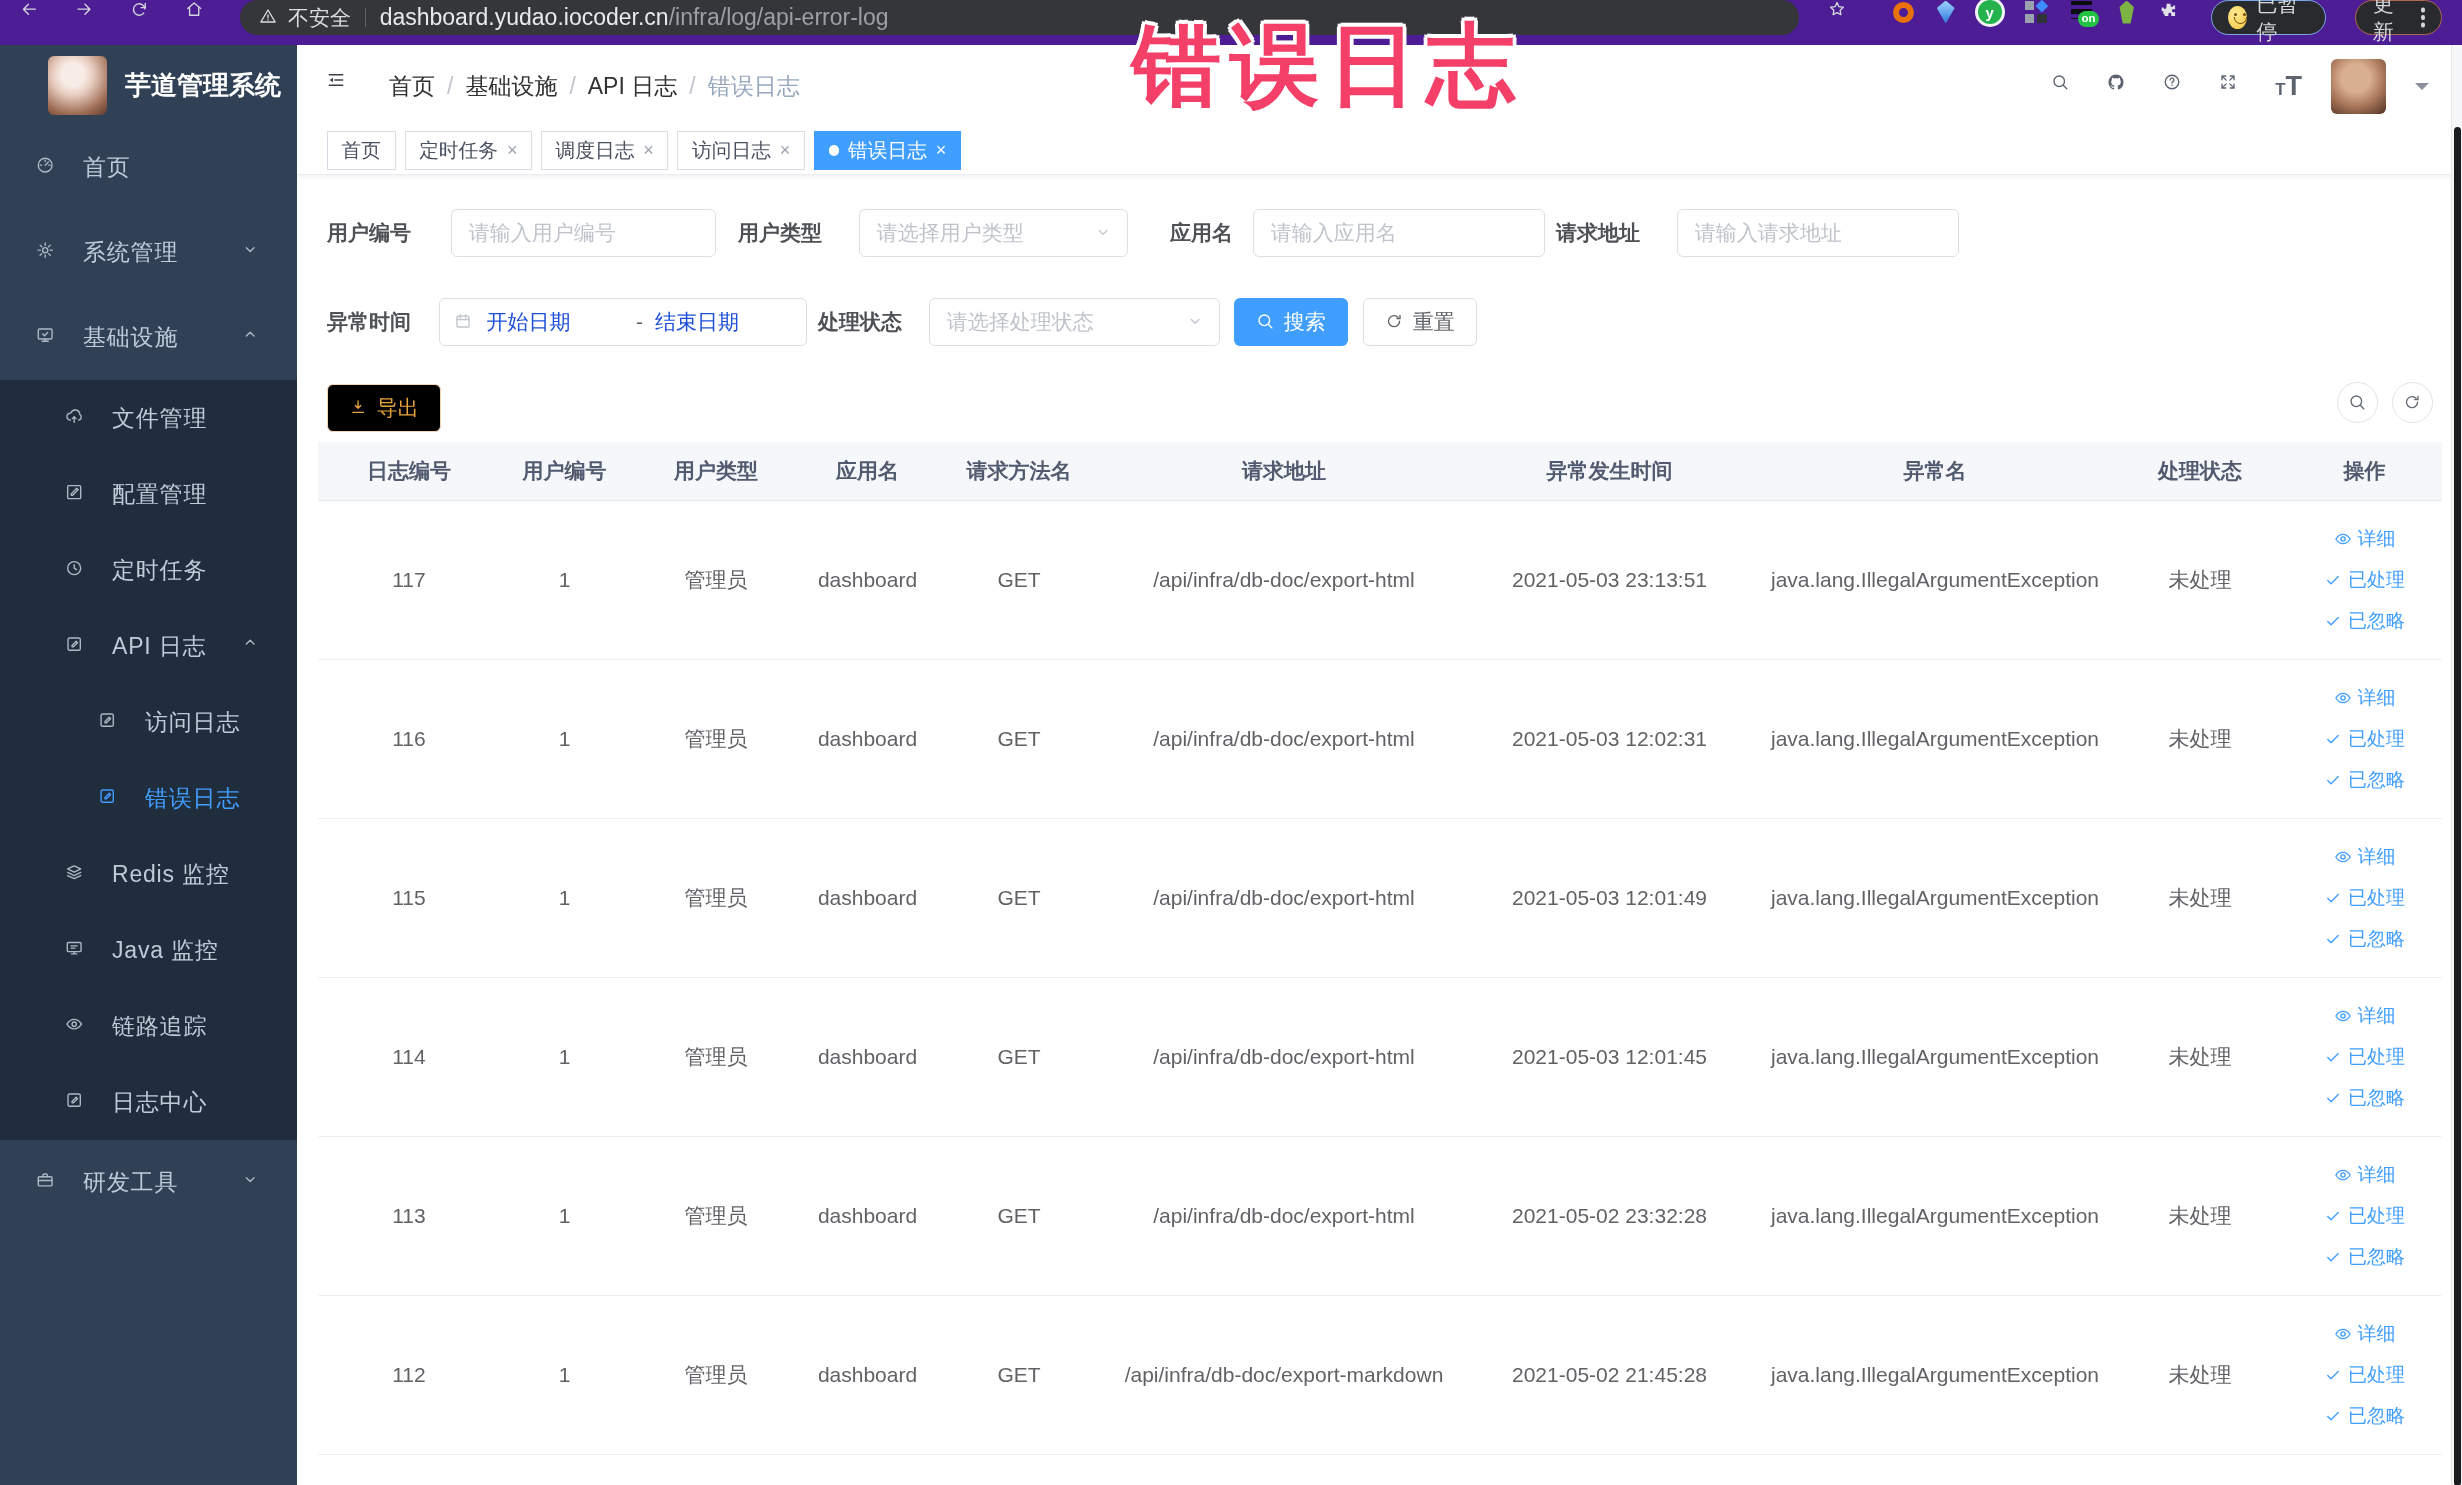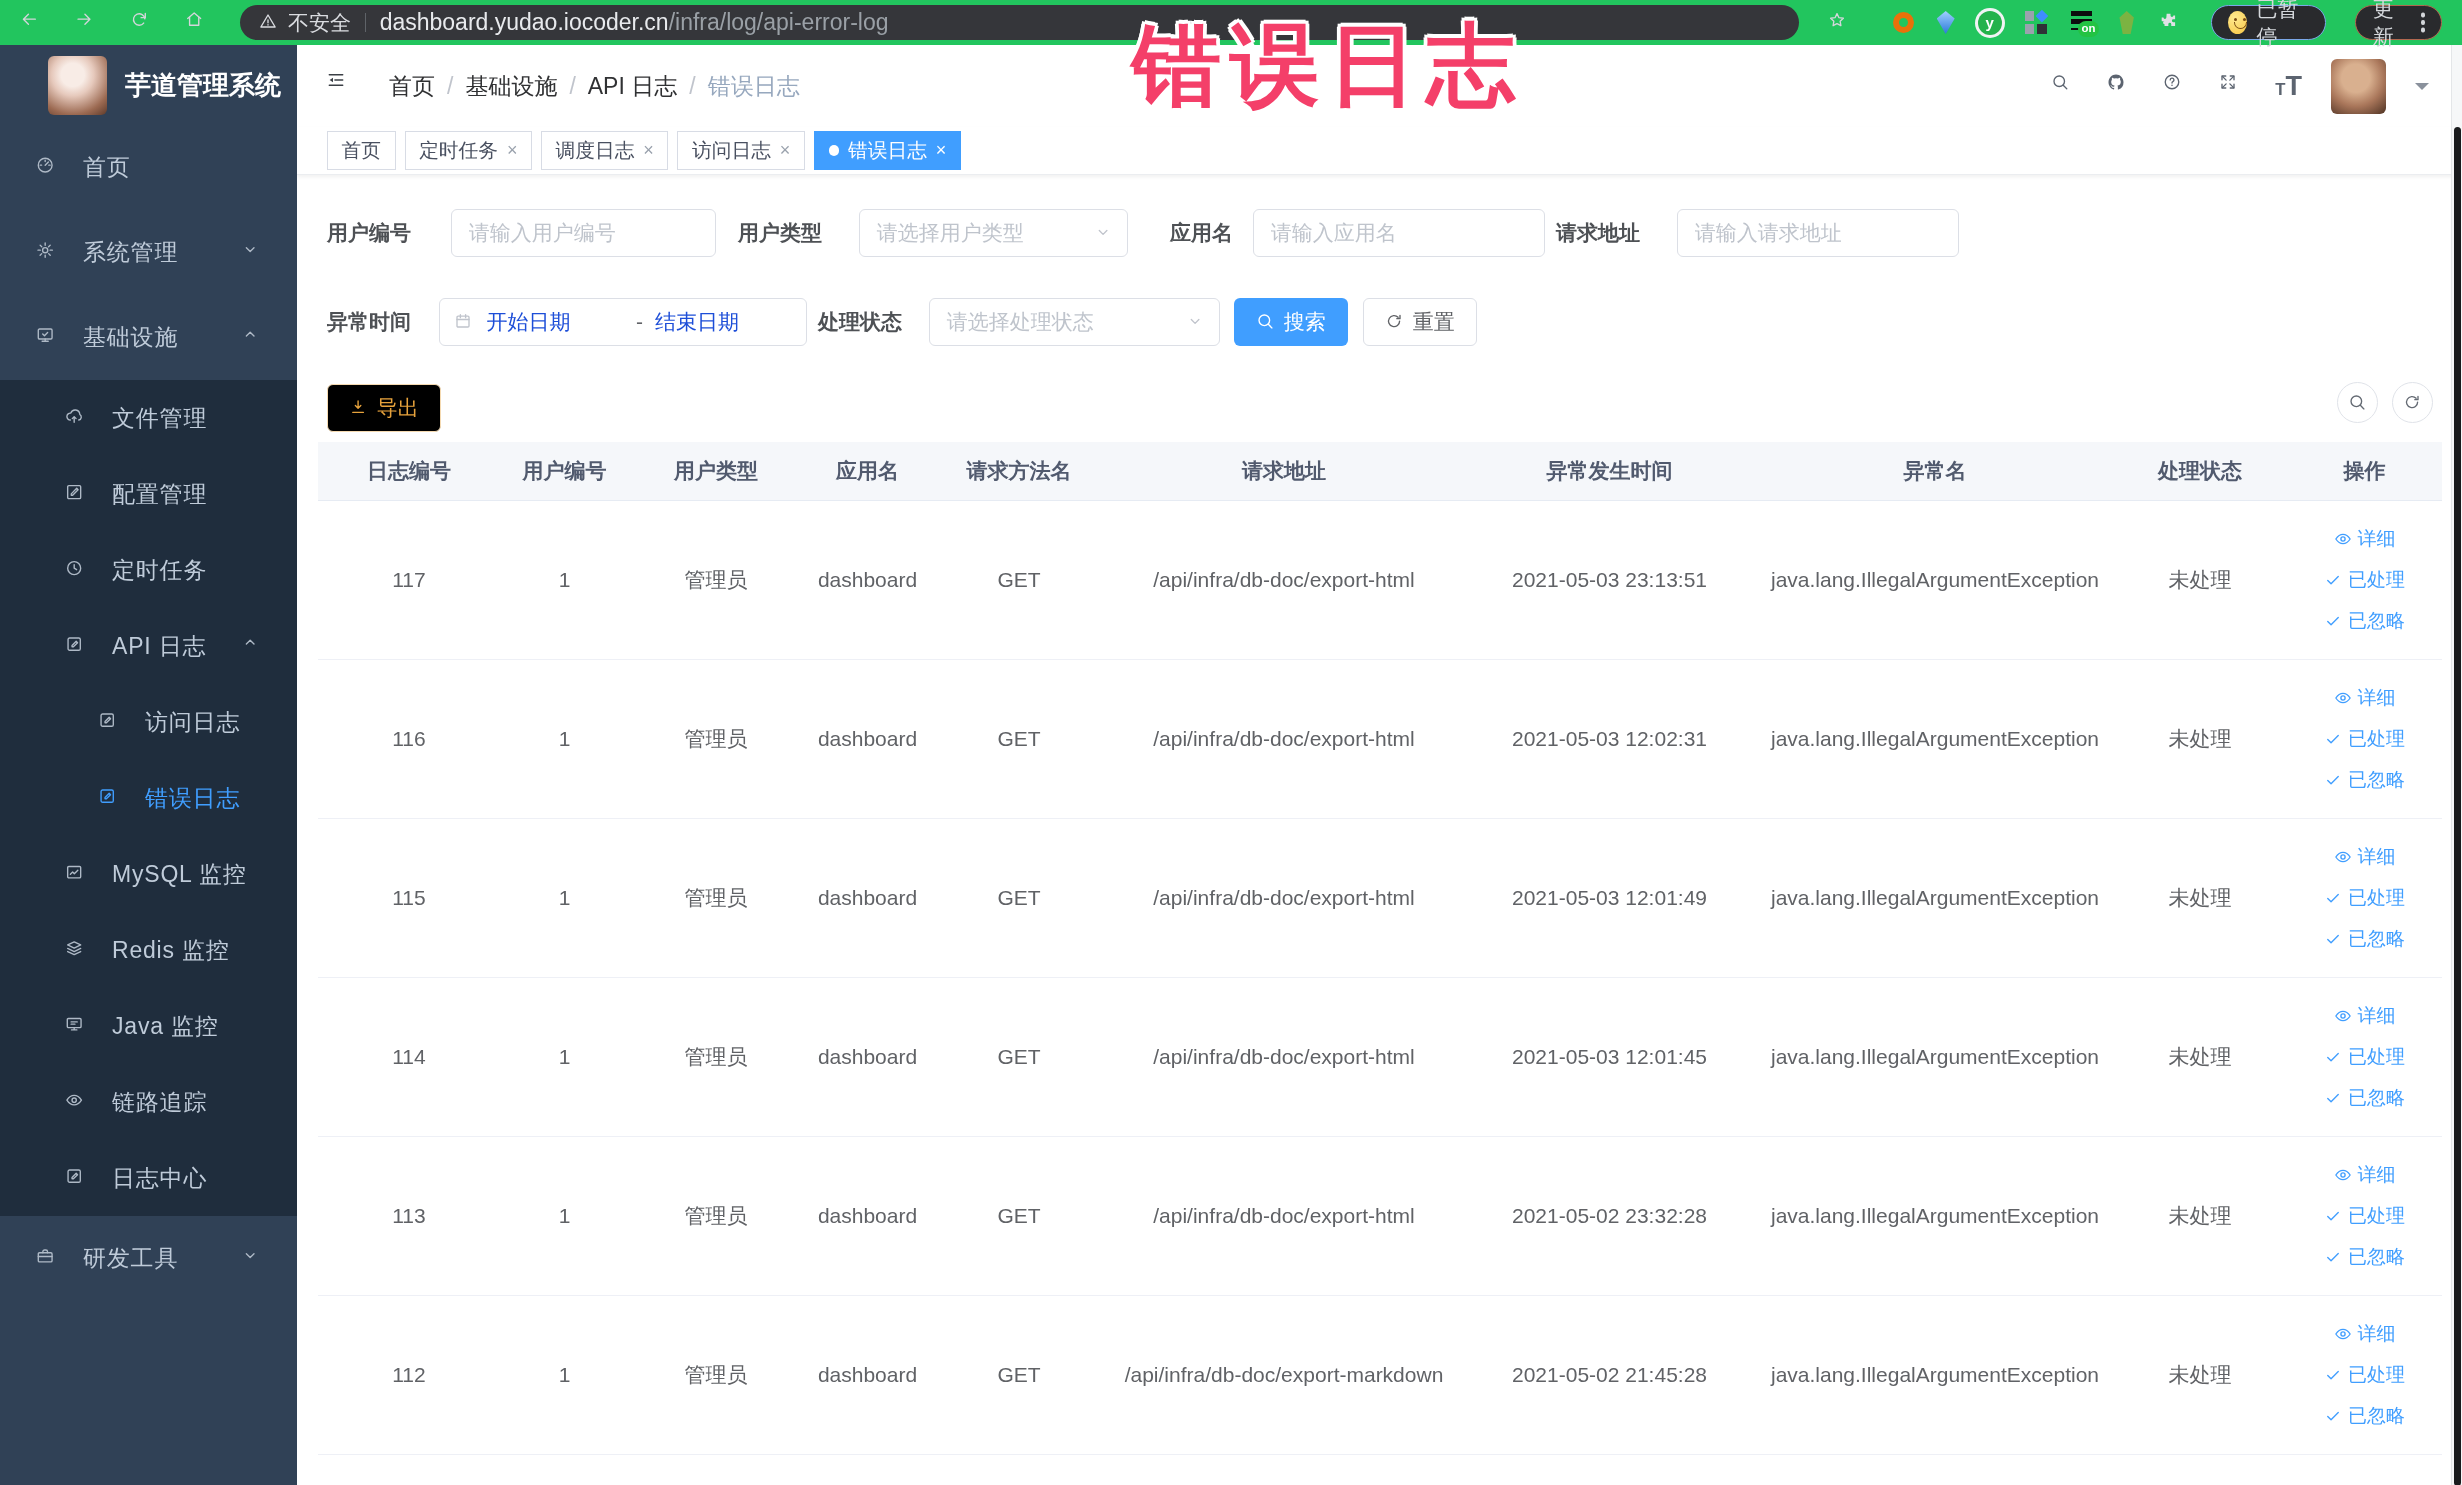--- a/index.html
+++ b/index.html
@@ -6,21 +6,21 @@
   html,body { width: 2462px; height: 1486px; overflow: hidden; }
   body {
     font-family: "Liberation Sans", "DejaVu Sans", sans-serif;
     font-size: 21px; color: #606266; background: #fff; position: relative;
   }
   svg.ic { width:1em; height:1em; stroke:currentColor; fill:none; stroke-width:1.8;
            stroke-linecap:round; stroke-linejoin:round; display:inline-block; vertical-align:middle; }
 
   
   .browser-bar { position:absolute; top:0; left:0; width:2462px; height:45px;
-    background:#22c55e; display:flex; align-items:center; padding:0 19.7px; gap:29px; z-index:5; }
+    background:#4c1d95; display:flex; align-items:flex-start; padding:0 19.7px; gap:29px; z-index:5; }
   .bnav { color:#d3d6da; font-size:26px; display:flex; align-items:center; }
   .omnibox { flex:0 0 1559px; height:35px; border-radius:17.4px; background:#35363a;
     display:flex; align-items:center; padding:0 19.7px; gap:13.6px; color:#e8eaed; }
   .omnibox .warn { font-size:21px; color:#dadce0; display:flex; align-items:center; gap:7.6px; }
   .omni-sep { width:1.5px; height:19.7px; background:#5f6368; }
   .url { font-size:23px; white-space:nowrap; }
   .url .host { color:#e8eaed; } .url .path { color:#9aa0a6; }
   .ext-tray { display:flex; align-items:center; gap:23px; margin-left:12px; }
   .ext-ring { width:21px; height:21px; border-radius:50%; border:6px solid #e8710a; }
   .ext-gem { width:18px; height:23px; background:linear-gradient(#9fd0ff,#2b79d9);
@@ -407,26 +407,20 @@
       <span class="ic"><svg class="ic" viewBox="0 0 34 34" width="26" height="26">
             <use href="#i-log"></use>
           </svg></span>
       <span>访问日志</span>
     </div>
     <div class="mi l3 active">
       <span class="ic"><svg class="ic" viewBox="0 0 34 34" width="26" height="26">
             <use href="#i-log"></use>
           </svg></span>
       <span>错误日志</span>
-    </div>
-    <div class="mi l2">
-      <span class="ic"><svg class="ic" viewBox="0 0 34 34" width="26" height="26">
-            <use href="#i-chart"></use>
-          </svg></span>
-      <span>MySQL 监控</span>
     </div>
     <div class="mi l2">
       <span class="ic"><svg class="ic" viewBox="0 0 34 34" width="26" height="26">
             <use href="#i-layers"></use>
           </svg></span>
       <span>Redis 监控</span>
     </div>
     <div class="mi l2">
       <span class="ic"><svg class="ic" viewBox="0 0 34 34" width="26" height="26">
             <use href="#i-screen"></use>

